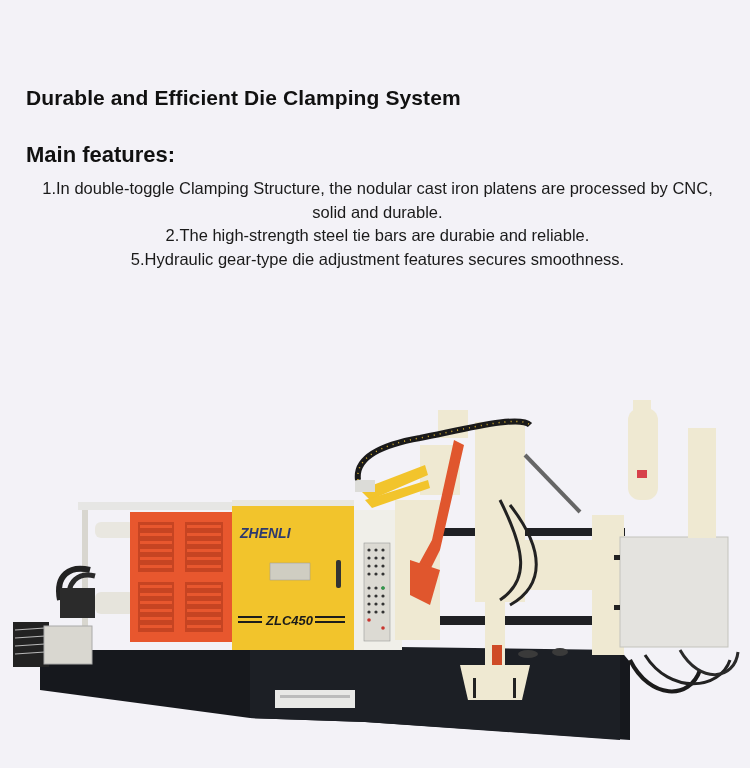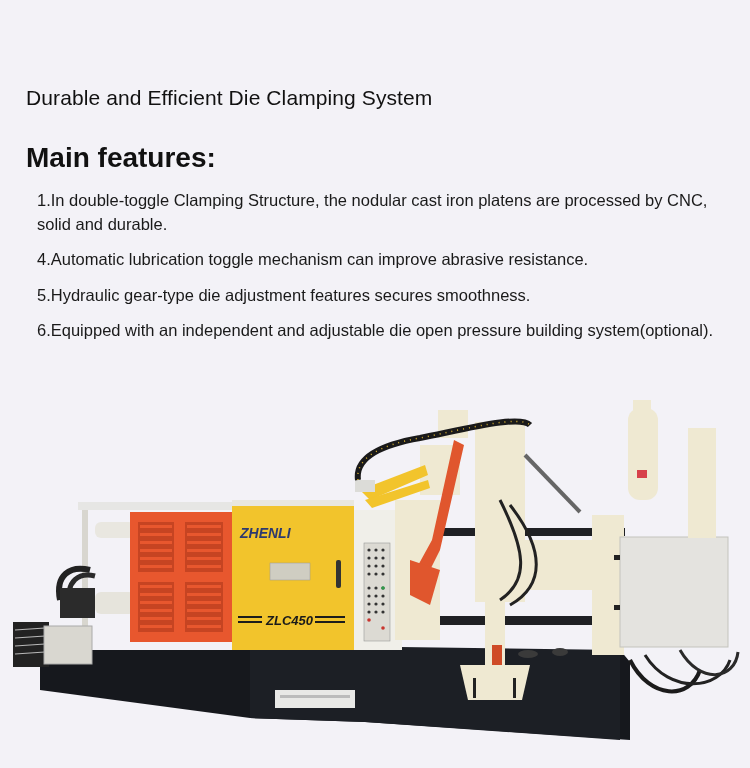--- a/index.html
+++ b/index.html
@@ -13,70 +13,70 @@
       position: relative;
       overflow: hidden;
       font-family: "Liberation Sans", sans-serif;
       color: #111;
     }
     .heading {
       position: absolute;
       left: 26px;
       top: 86px;
       font-size: 21px;
-      font-weight: normal;
+      font-weight: bold;
       letter-spacing: 0.1px;
       margin: 0;
     }
     .subheading {
       position: absolute;
       left: 26px;
       top: 142px;
-      font-size: 28px;
+      font-size: 22px;
       font-weight: bold;
       margin: 0;
     }
     .features {
       position: absolute;
       left: 25px;
       top: 177px;
       width: 705px;
       margin: 0;
       padding: 0;
       list-style: none;
       font-size: 16.5px;
       line-height: 23.6px;
       color: #1a1a1a;
     }
     .features li {
-      margin: 12px;
+      margin: 0;
       padding: 0;
+      text-align: center;
     }
     .machine {
       position: absolute;
       left: 0;
       top: 400px;
       width: 750px;
       height: 368px;
     }
     .machine svg {
       display: block;
     }
   </style>
 </head>
 <body>
 
 <h1 class="heading">Durable and Efficient Die Clamping System</h1>
 <h2 class="subheading">Main features:</h2>
 
 <ul class="features">
   <li><span>1.</span><span>In double-toggle Clamping Structure, the nodular cast iron platens are processed by CNC, solid and durable.</span></li>
-  <li><span>4.</span><span>Automatic lubrication toggle mechanism can improve abrasive resistance.</span></li>
+  <li><span>2.</span><span>The high-strength steel tie bars are durabie and reliable.</span></li>
   <li><span>5.</span><span>Hydraulic gear-type die adjustment features secures smoothness.</span></li>
-  <li><span>6.</span><span>Equipped with an independent and adjustable die open pressure building system(optional).</span></li>
 </ul>
 
 <div class="machine">
   <svg width="750" height="368" viewBox="0 0 750 368" xmlns="http://www.w3.org/2000/svg">
 
     <polygon points="40,250 620,250 630,262 630,340 365,322 250,318 40,290" fill="#16181d"></polygon>
     <polygon points="250,245 620,250 620,340 365,322 250,318" fill="#1c1f25"></polygon>
 
     <rect x="275" y="290" width="80" height="18" fill="#e8e8e6"></rect>
     <rect x="280" y="295" width="70" height="3" fill="#bbb"></rect>

